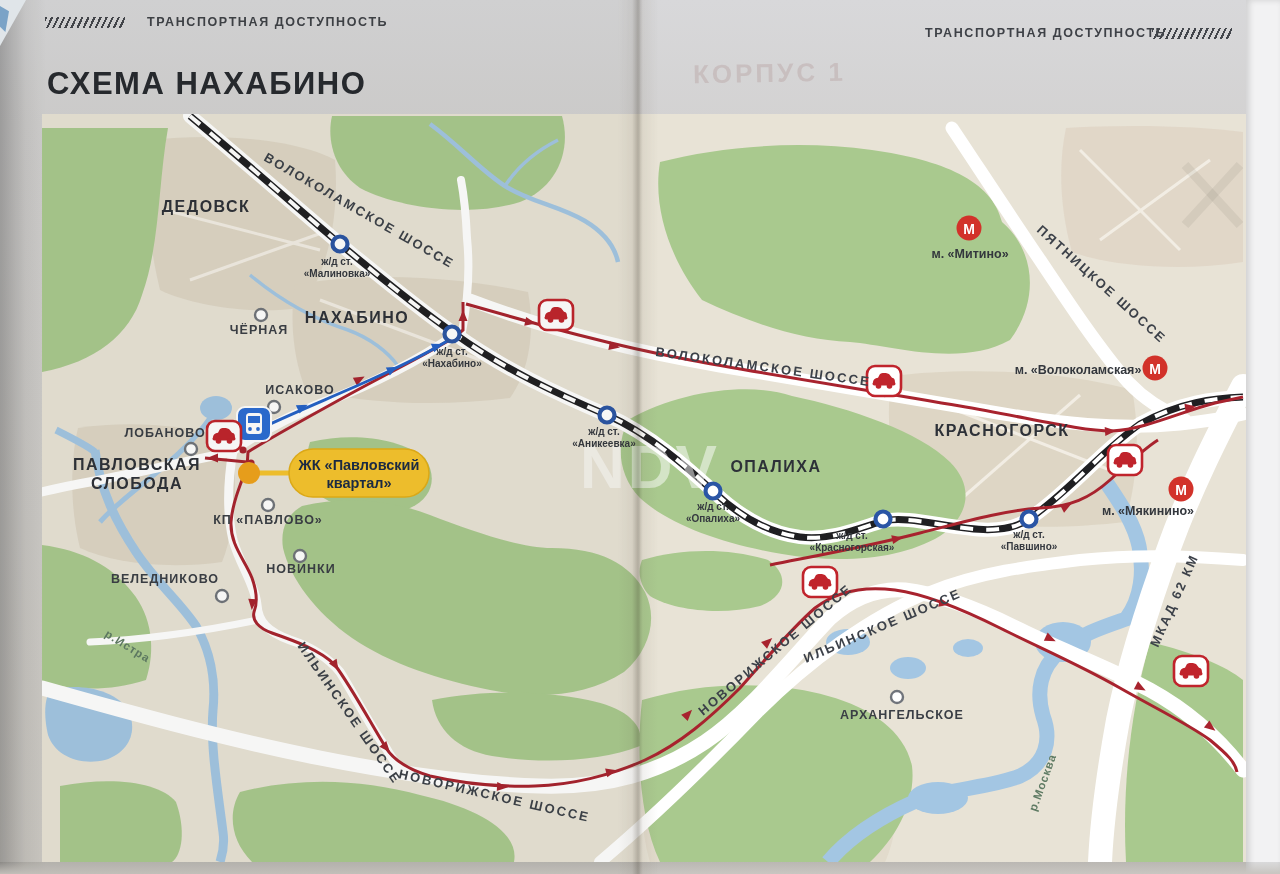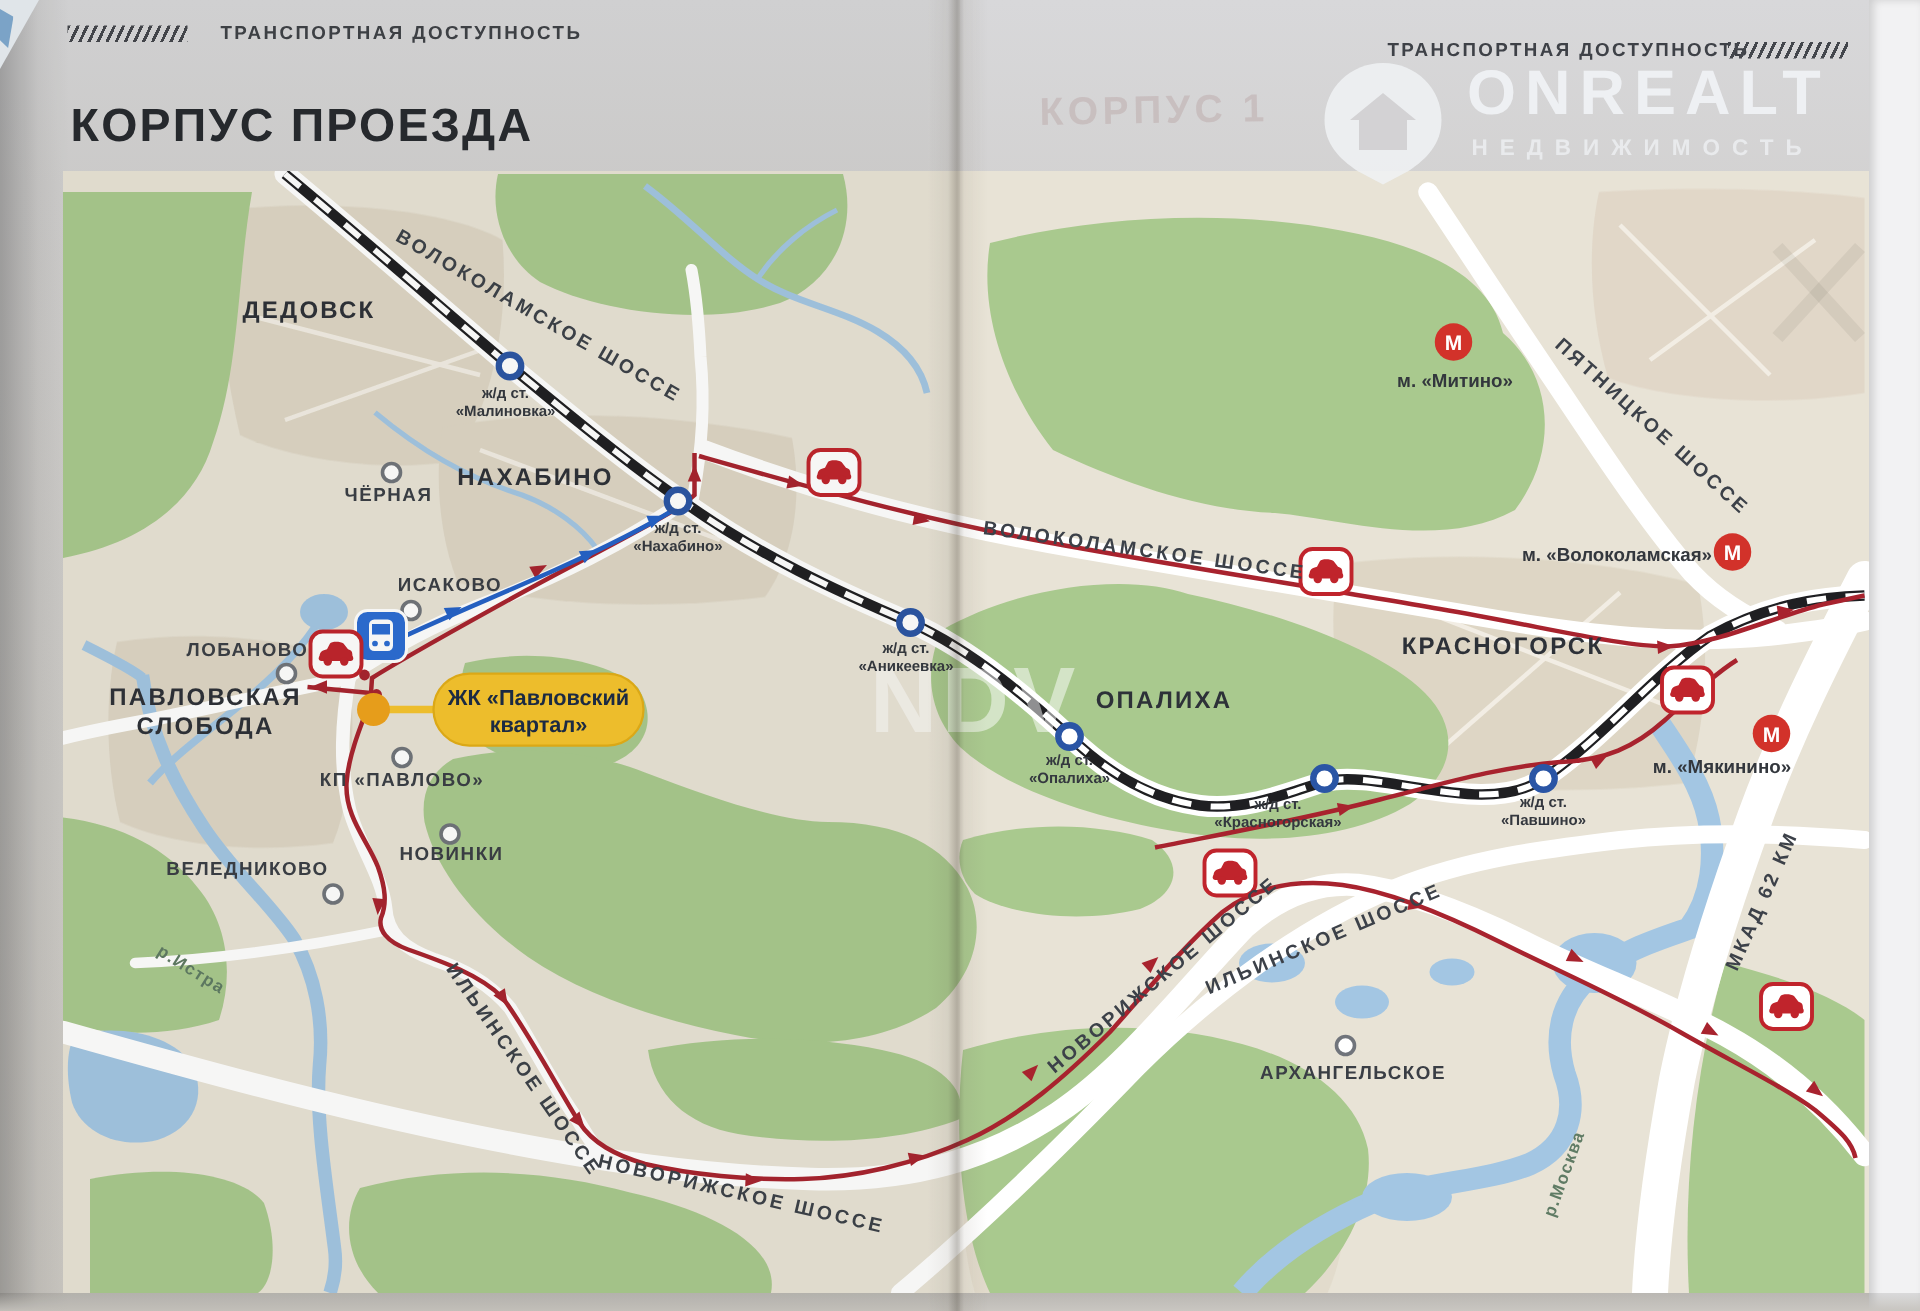--- a/index.html
+++ b/index.html
@@ -289,32 +289,24 @@
       <text x="359" y="470" text-anchor="middle" font-size="14.5" font-weight="bold" fill="#1b2a45">ЖК «Павловский</text>
       <text x="359" y="488" text-anchor="middle" font-size="14.5" font-weight="bold" fill="#1b2a45">квартал»</text>
     </g>
   </svg>
   </div>
 
   <div class="hatch hatch-l"></div>
   <div class="hdr hdr-l">ТРАНСПОРТНАЯ ДОСТУПНОСТЬ</div>
   <div class="hdr hdr-r">ТРАНСПОРТНАЯ ДОСТУПНОСТЬ</div>
   <div class="hatch hatch-r"></div>
-  <div class="title">КОРПУС ПРОЕЗДА</div>
+  <div class="title">СХЕМА НАХАБИНО</div>
 
   <div class="ghost-bleed">КОРПУС 1</div>
 
-  <div class="logo">
-    <svg width="88" height="84" viewBox="0 0 88 84" style="position:absolute;left:0;top:2px;">
-      <path d="M44 2 C22 2 5 19 5 40 C5 56 15 66 27 74 L44 83 L61 74 C73 66 83 56 83 40 C83 19 66 2 44 2 Z" fill="rgba(240,242,245,0.85)"></path>
-      <path d="M44 22 L66 40 L60 40 L60 60 L28 60 L28 40 L22 40 Z M38 60 L38 48 L50 48 L50 60 Z" fill="#d3d2d4"></path>
-    </svg>
-    <div class="logo-name">ONREALT</div>
-    <div class="logo-sub">НЕДВИЖИМОСТЬ</div>
-  </div>
 
   <div class="page-tone"></div>
   <div class="fold"></div>
   <div class="edge-left"></div>
   <div class="edge-right"></div>
   <div class="edge-bottom"></div>
   <div class="corner-sliver"></div>
   <div class="corner-speck"></div>
 </div>
 

